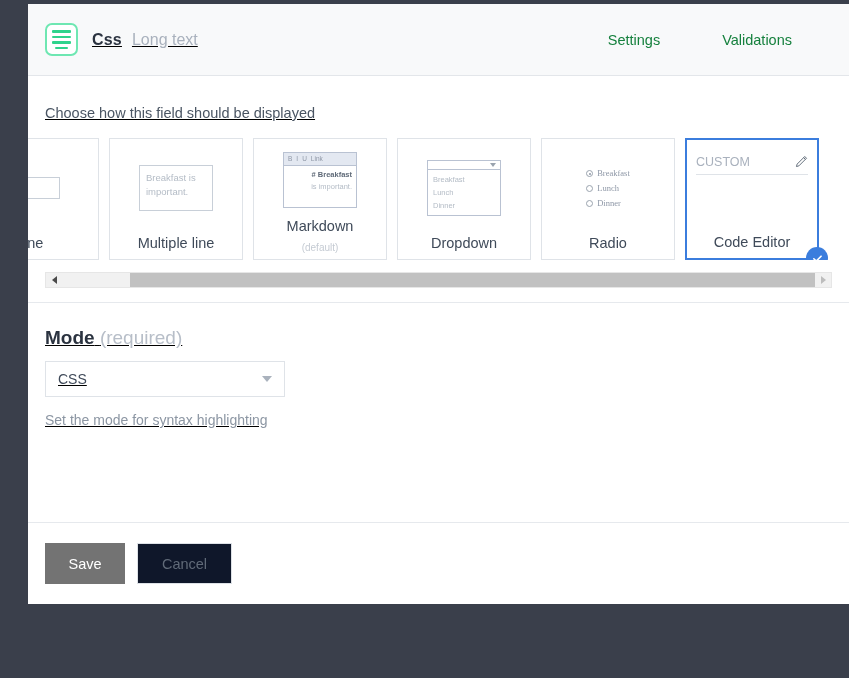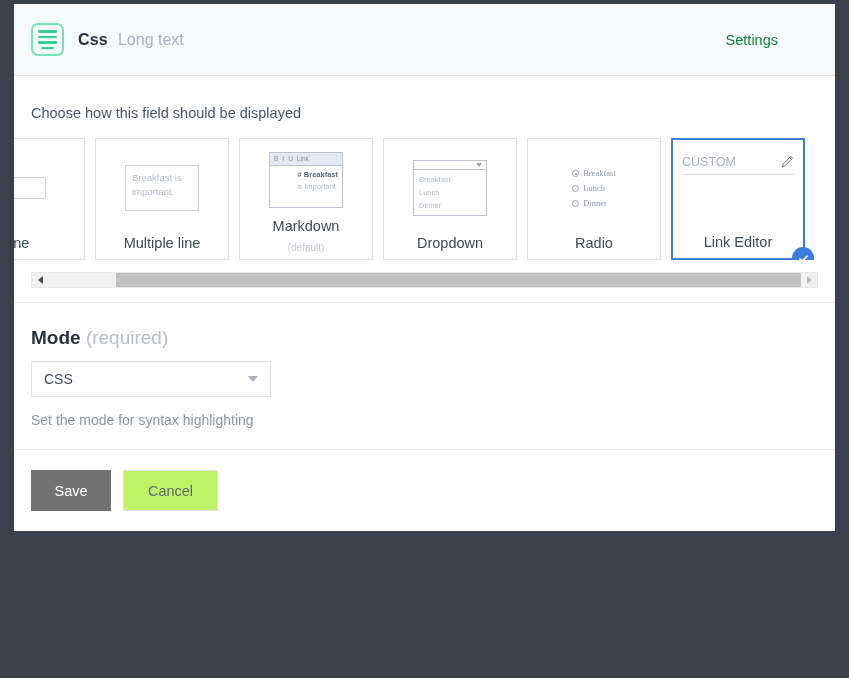--- a/index.html
+++ b/index.html
@@ -5,24 +5,25 @@
   * { box-sizing: border-box; }
   html, body {
     margin: 0; padding: 0;
     width: 849px; height: 678px;
     background: #3a3f4b;
     font-family: "Liberation Sans", sans-serif;
     overflow: hidden;
   }
   #app {
     position: absolute;
-    left: 14px; top: 4px;
-    width: 821px; height: 527px;
+    left: 28px; top: 4px;
+    width: 821px; height: 600px;
     background: #ffffff;
     overflow: hidden;
+    text-decoration: underline;
   }
 
   
   .header {
     position: relative;
     height: 72px;
     background: #f8f9fa;
     border-bottom: 1px solid #e3e6ea;
     display: flex;
     align-items: center;
@@ -249,41 +250,42 @@
     position: absolute;
     left: 0; right: 0; bottom: 0;
     height: 82px;
     border-top: 1px solid #e6e9ed;
     display: flex; align-items: center;
     padding-left: 17px; gap: 12px;
   }
   .btn { height: 41px; border: 1px solid transparent; font-size: 14.5px; cursor: pointer;
          display: flex; align-items: center; justify-content: center; }
   .btn-save { width: 80px; background: #737373; color: #ffffff; }
-  .btn-cancel { width: 95px; background: #bef264; color: #606a78; border-color: #dde1e6; }
+  .btn-cancel { width: 95px; background: #0f172a; color: #606a78; border-color: #dde1e6; }
 </style>
 </head>
 <body>
 
 <div id="app">
 
   <div class="header">
     <div class="field-icon">
       <i></i>
         <i></i>
         <i></i>
         <i class="short"></i>
     </div>
     <div class="title-wrap">
       <span class="field-name">Css</span>
       <span class="field-type">Long text</span>
     </div>
 
     <div class="tabs">
       <div class="tab">Settings</div>
+      <div class="tab">Validations</div>
     </div>
   </div>
 
   <div class="section-cards">
     <div class="prompt">Choose how this field should be displayed</div>
 
     <div class="cards-viewport">
       <div class="cards-row">
 
         <div class="card">
@@ -360,21 +362,21 @@
 
         <div class="card selected">
           <div class="pv-code">
             <span class="pv-code-label">CUSTOM</span>
             <svg width="14" height="14" viewBox="0 0 16 16">
               <path d="M12.3 1.7 14.3 3.7 5.6 12.4 2.8 13.2 3.6 10.4z" fill="none" stroke="#5f6a78" stroke-width="1.1"></path>
               <path d="M11 3 13 5" stroke="#5f6a78" stroke-width="1.1"></path>
             </svg>
           </div>
           <div class="card-preview"></div>
-          <div class="card-label">Link Editor</div>
+          <div class="card-label">Code Editor</div>
           <div class="badge-check">
             <svg width="13" height="13" viewBox="0 0 16 16">
               <path d="M3.5 8.3 6.5 11.2 12.4 5.2" fill="none" stroke="#ffffff" stroke-width="2" stroke-linecap="round" stroke-linejoin="round"></path>
             </svg>
           </div>
         </div>
 
       </div>
     </div>
 

